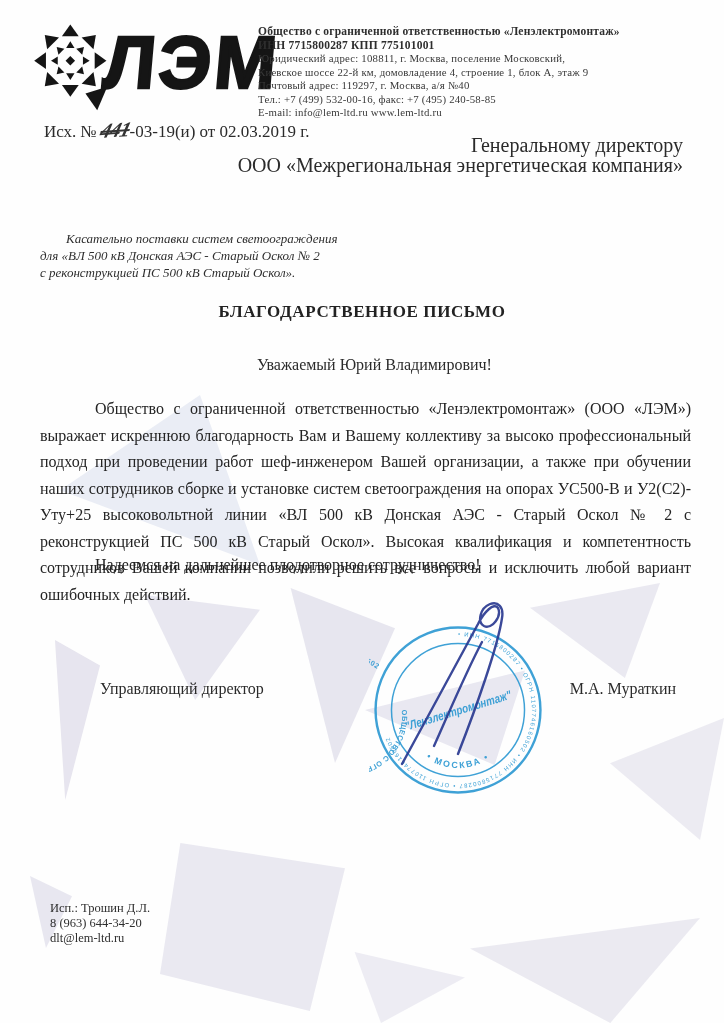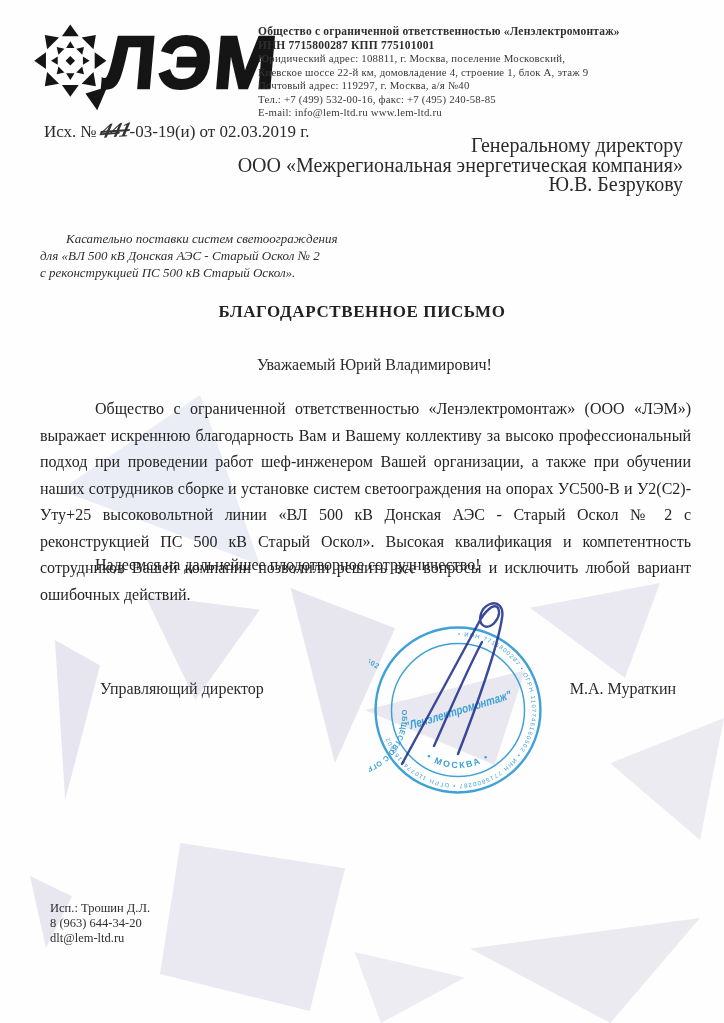--- a/index.html
+++ b/index.html
@@ -157,21 +157,20 @@
     <div class="hr">Почтовый адрес: 119297, г. Москва, а/я №40</div>
     <div class="hr">Тел.: +7 (499) 532-00-16, факс: +7 (495) 240-58-85</div>
     <div class="hr">E-mail: info@lem-ltd.ru  www.lem-ltd.ru</div>
   </div>
 
   <div class="ref-line"><span>Исх. № </span><span class="ref-number">441</span><span>-03-19(и) от 02.03.2019 г.</span></div>
 
   <div class="recipient">
     <div>Генеральному директору</div>
     <div>ООО «Межрегиональная энергетическая компания»</div>
-    <div>Ю.В. Безрукову</div>
   </div>
 
   <div class="subject">
     <div class="s-first">Касательно поставки систем светоограждения</div>
     <div>для «ВЛ 500 кВ Донская АЭС - Старый Оскол № 2</div>
     <div>с реконструкцией ПС 500 кВ Старый Оскол».</div>
   </div>
 
   <div class="title">БЛАГОДАРСТВЕННОЕ ПИСЬМО</div>
   <div class="salutation">Уважаемый Юрий Владимирович!</div>

